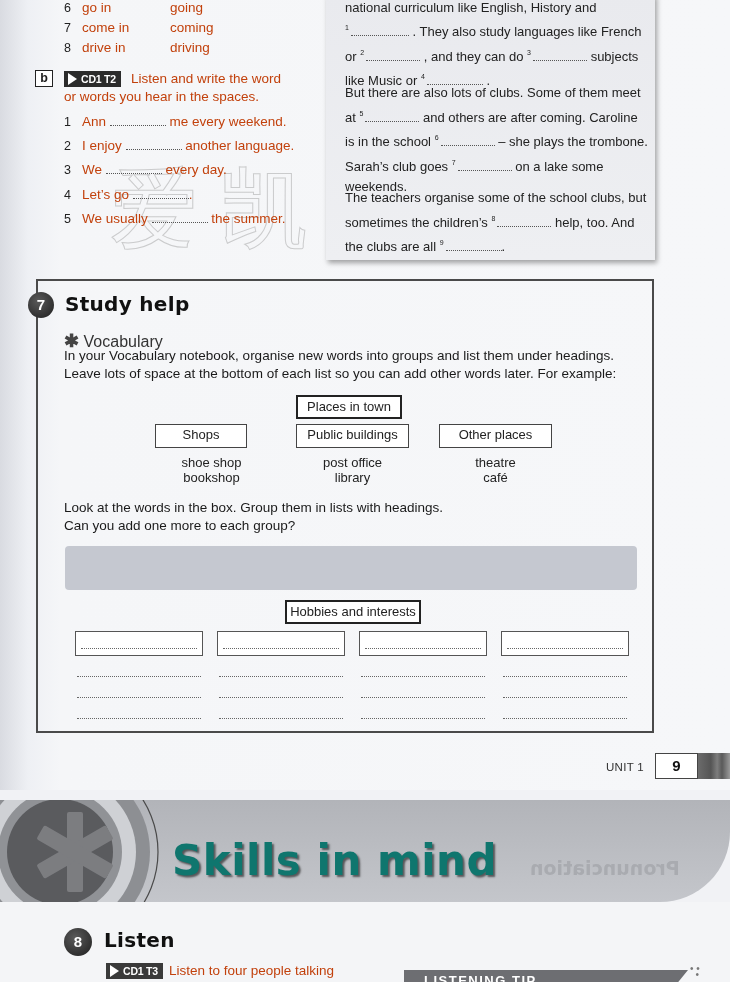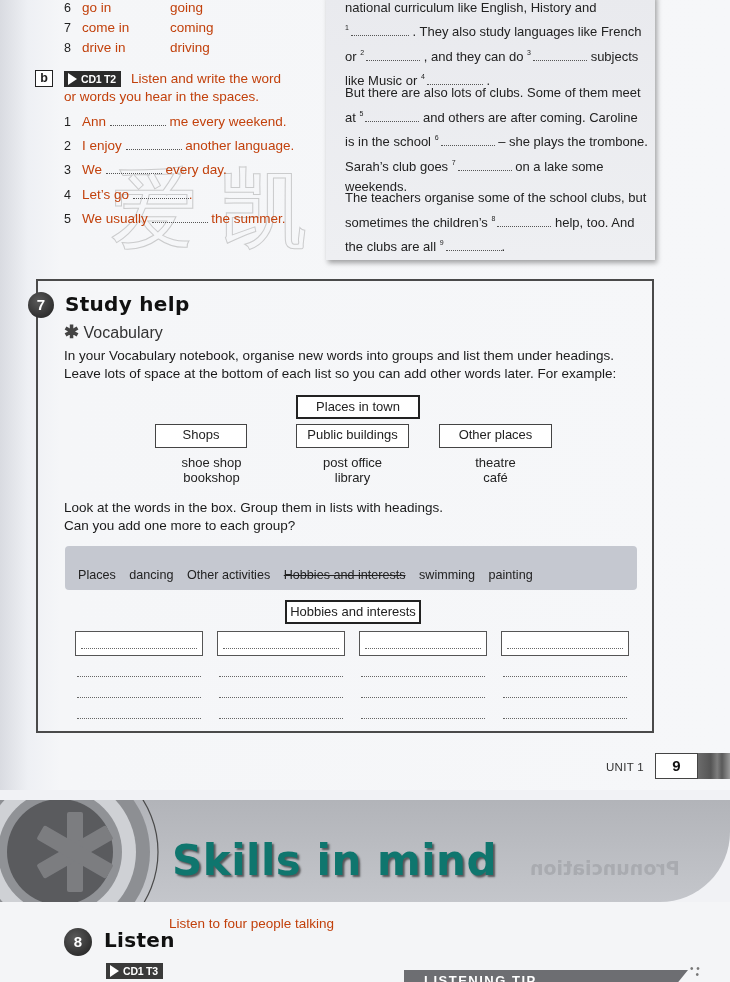--- a/index.html
+++ b/index.html
@@ -44,21 +44,21 @@
   .study-box {
     position: absolute; left: 36px; top: 279px; width: 618px; height: 454px;
     border: 2px solid #4a4a4a; background: transparent;
   }
   .circle-num {
     position: absolute; width: 26px; height: 26px; border-radius: 50%;
     background: radial-gradient(circle at 40% 35%, #5a5a5a, #1e1e1e);
     color: #fff; font-weight: bold; font-size: 15px; line-height: 26px; text-align: center;
   }
   .heading-bold { position: absolute; font-weight: bold; font-size: 20px; letter-spacing: 0.3px; color: #111; font-family: "DejaVu Sans", sans-serif; }
-  .sub-head { position: absolute; font-size: 16px; color: #333; }
+  .sub-head { position: absolute; font-size: 16px; color: #333; margin-top: 9px; }
   .instr { position: absolute; font-size: 13.5px; line-height: 18px; color: #1a1a1a; }
 
   .boxlabel {
     position: absolute; border: 1.3px solid #444; background: #fff; text-align: center;
     font-size: 13px; line-height: 20px; color: #222;
   }
   .boxlabel.bold { border-width: 2px; border-color: #222; }
   .cword { position: absolute; text-align: center; font-size: 13px; line-height: 15px; color: #222; }
 
   .wordbank {
@@ -185,44 +185,36 @@
 <div class="study-box"></div>
 <div class="circle-num" style="left:28px;top:292px">7</div>
 <div class="heading-bold" style="left:65px;top:292px">Study help</div>
 <div class="sub-head" style="left:64px;top:321px">
   <span style="font-weight:bold;font-size:18px;color:#444">✱</span>
   <span>Vocabulary</span>
 </div>
 <div class="instr" style="left:64px;top:347px">In your Vocabulary notebook, organise new words into groups and list them under headings.</div>
 <div class="instr" style="left:64px;top:365px">Leave lots of space at the bottom of each list so you can add other words later. For example:</div>
 
-<div class="boxlabel bold" style="left:296px;top:395px;width:124px;height:24px">Places in town</div>
+<div class="boxlabel bold" style="left:296px;top:395px;width:106px;height:24px">Places in town</div>
 <div class="boxlabel" style="left:155px;top:424px;width:92px;height:24px">Shops</div>
 <div class="boxlabel" style="left:296px;top:424px;width:113px;height:24px">Public buildings</div>
 <div class="boxlabel" style="left:439px;top:424px;width:113px;height:24px">Other places</div>
 
 <div class="cword" style="left:155px;top:455px;width:113px">shoe shop</div>
 <div class="cword" style="left:155px;top:470px;width:113px">bookshop</div>
 <div class="cword" style="left:296px;top:455px;width:113px">post office</div>
 <div class="cword" style="left:296px;top:470px;width:113px">library</div>
 <div class="cword" style="left:439px;top:455px;width:113px">theatre</div>
 <div class="cword" style="left:439px;top:470px;width:113px">café</div>
 
 <div class="instr" style="left:64px;top:499px">Look at the words in the box. Group them in lists with headings.</div>
 <div class="instr" style="left:64px;top:517px">Can you add one more to each group?</div>
 
 <div class="wordbank">
-  <div class="wb-line" style="top:22px">
-    <span>Places</span>
-    <span>dancing</span>
-    <span>Other activities</span>
-    <span class="strike">Hobbies and interests</span>
-    <span>swimming</span>
-    <span>painting</span>
-  </div>
 </div>
 
 <div class="boxlabel bold" style="left:285px;top:600px;width:136px;height:24px">Hobbies and interests</div>
 
 <div class="ans-box" style="left:75px;top:631px;width:128px">
     <div class="dl"></div>
   </div>
 <div class="ans-box" style="left:217px;top:631px;width:128px">
     <div class="dl"></div>
   </div>
@@ -267,17 +259,17 @@
 </svg>
 <div class="ghost-text">Pronunciation</div>
 <div class="banner-title">Skills in mind</div>
 
 <div class="bottom-area"></div>
 <div class="circle-num" style="left:64px;top:928px;width:28px;height:28px;line-height:28px">8</div>
 <div class="heading-bold" style="left:104px;top:928px">Listen</div>
 <div class="cd-badge" style="left:106px;top:963px;background:#3a3a3a">
   <span class="tri"></span><span>CD1 T3</span>
 </div>
-<span class="word" style="left:169px;top:916px">Listen to four people talking</span>
+<span class="word" style="left:169px;top:963px">Listen to four people talking</span>
 
 <div class="tip-bar"></div>
 <div class="tip-text">LISTENING TIP</div>
 <div class="dots">• •<br>&nbsp;&nbsp;•</div>
 
 </body></html>

